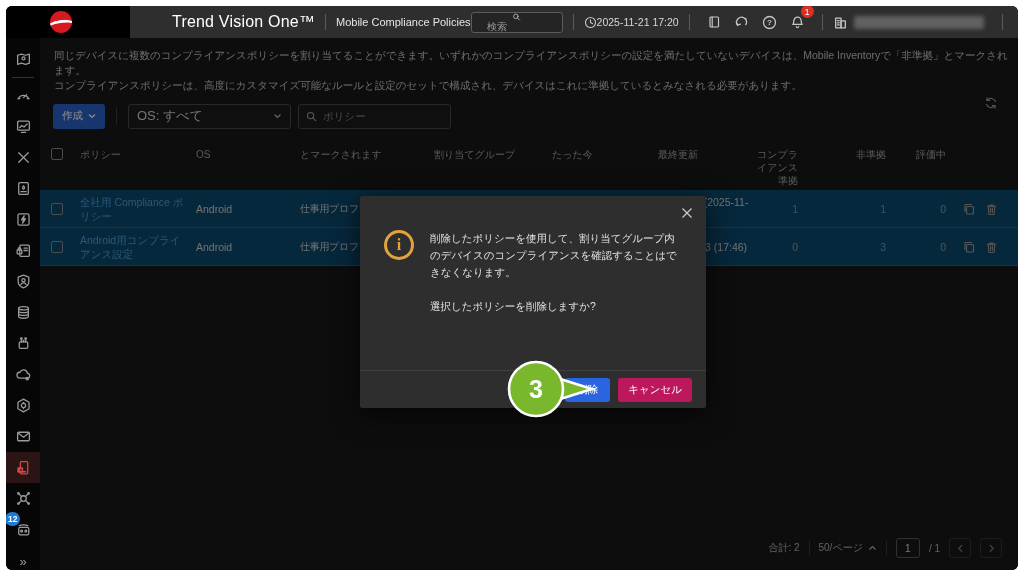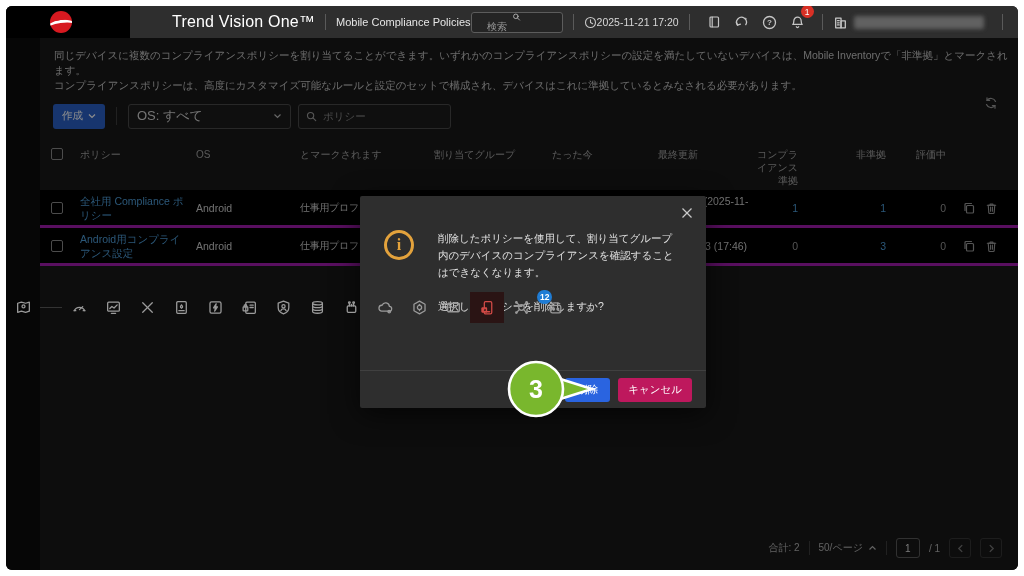--- a/index.html
+++ b/index.html
@@ -19,21 +19,21 @@
   .tb-search input { background:transparent; border:none; outline:none; color:#ddd; font-size:10px; width:64px; margin-left:5px; font-family:inherit; }
   .tb-search input::placeholder { color:#9a9a9a; }
   .tb-time { display:flex; align-items:center; color:#d8d8d8; font-size:10.5px; white-space:nowrap; }
   .tb-time span { }
   .tb-ic { width:28px; height:22px; display:flex; align-items:center; justify-content:center; position:relative; }
   .badge { position:absolute; top:-6px; right:-2px; min-width:13px; height:13px; border-radius:7px; background:#d93025; color:#fff; font-size:8.5px; display:flex; align-items:center; justify-content:center; padding:0 3px; }
   .redact { background:#6e6e6e; border-radius:2px; filter:blur(2px); opacity:.8; }
   .tb-name { width:130px; height:13px; margin:0 8px 0 6px; }
 
   
-  .sidebar { position:absolute; left:0; top:32px; bottom:0; width:34px; background:#060606; z-index:15; display:flex; flex-direction:row; align-items:center; padding-top:6px; }
+  .sidebar { position:absolute; left:0; top:32px; bottom:0; width:34px; background:#060606; z-index:15; display:flex; flex-direction:column; align-items:center; padding-top:6px; }
   .sb-item { width:34px; height:31px; display:flex; align-items:center; justify-content:center; position:relative; flex-shrink:0; }
   .sb-div { width:22px; height:1px; background:#333; margin:2px 0; flex-shrink:0; }
   .sb-item.active { background:#2a1414; }
   .sb-badge { position:absolute; left:-1px; top:-2px; min-width:15px; height:14px; border-radius:8px; background:#1f7cd4; color:#fff; font-size:8.5px; font-weight:bold; display:flex; align-items:center; justify-content:center; padding:0 3px; z-index:2; }
   .sb-expand { color:#9b9b9b; font-size:13px; margin-top:2px; }
   .ic { stroke:#9b9b9b; fill:none; stroke-width:1.2; stroke-linecap:round; stroke-linejoin:round; }
   .ic-red { stroke:#d24a46; }
   .ic-top { stroke:#c6c6c6; fill:none; stroke-width:1.2; stroke-linecap:round; stroke-linejoin:round; }
 
   
@@ -47,21 +47,21 @@
   .tb2-search { width:153px; height:25px; background:#1d1d1d; border:1px solid #4a4a4a; border-radius:3px; display:flex; align-items:center; padding:0 7px; margin-left:7px; }
   .tb2-search input { background:transparent; border:none; outline:none; color:#ddd; font-size:10.5px; width:110px; margin-left:6px; font-family:inherit; }
   .tb2-search input::placeholder { color:#8a8a8a; }
   .refresh { position:absolute; right:20px; top:58px; }
 
   
   .grid-row { display:grid; grid-template-columns:40px 116px 104px 134px 118px 106px 96px 48px 88px 60px 1fr; align-items:center; }
   .thead { margin-top:9px; padding-top:6px; height:52px; align-items:start; color:#a3a3a3; font-size:10px; line-height:13px; }
   .thead > div { padding-top:4px; }
   .cell-r { text-align:right; padding-right:4px; }
-  .row { height:38px; background:#000000; border-bottom:3px solid #a21caf; color:#cfcfcf; font-size:10.5px; }
+  .row { height:38px; background:#0c4a6e; border-bottom:1px solid #a21caf; color:#cfcfcf; font-size:10.5px; }
   .row:first-of-type { border-top:1px solid #161616; }
   .link { color:#4f9fdb; }
   .num-gray { color:#9a9a9a; }
   .cb { width:12px; height:12px; border:1px solid #8b8b8b; border-radius:2px; background:transparent; margin-left:11px; }
   .clip { white-space:nowrap; overflow:hidden; }
   .pol { line-height:14px; padding-right:8px; }
   .acts { display:flex; gap:9px; padding-left:12px; }
 
   
   .pg-footer { position:absolute; right:16px; bottom:12px; display:flex; align-items:center; gap:9px; color:#b2b2b2; font-size:10px; }
@@ -69,21 +69,21 @@
   .pagebox { width:24px; height:20px; border:1px solid #5a5a5a; border-radius:3px; background:transparent; color:#ddd; font-size:10px; text-align:center; font-family:inherit; }
   .pg-btn { width:22px; height:20px; border:1px solid #353535; border-radius:3px; display:flex; align-items:center; justify-content:center; }
   .psize { display:flex; align-items:center; gap:5px; }
 
   
   .overlay { position:absolute; inset:0; background:rgba(0,0,0,0.45); z-index:5; }
   .modal { position:absolute; left:320px; top:158px; width:346px; height:212px; background:#2e2e2e; border-radius:2px; box-shadow:0 6px 28px rgba(0,0,0,.65); z-index:10; }
   .modal-close { position:absolute; top:9px; right:11px; width:16px; height:16px; display:flex; align-items:center; justify-content:center; }
   .modal-body { display:flex; padding:34px 24px 0 24px; }
   .info-ic { width:30px; height:30px; border:3px solid #e3a23c; border-radius:50%; color:#e3a23c; font-weight:bold; font-size:16px; font-family:"Liberation Serif",serif; display:flex; align-items:center; justify-content:center; flex-shrink:0; }
-  .modal-text { margin-left:24px; color:#e2e2e2; font-size:10.5px; line-height:17px; width:268px; }
+  .modal-text { margin-left:16px; color:#e2e2e2; font-size:10.5px; line-height:17px; width:268px; }
   .modal-q { margin-top:17px; }
   .modal-footer { position:absolute; left:0; right:0; top:174px; height:38px; border-top:1px solid #404040; display:flex; align-items:center; justify-content:flex-end; gap:8px; padding-right:14px; }
   .btn-del { background:#2a64e0; color:#fff; border:none; border-radius:3px; font-size:10.5px; padding:5px 12px; font-family:inherit; }
   .btn-cancel { background:#be185d; color:#fff; border:none; border-radius:3px; font-size:10.5px; padding:5px 10px; font-family:inherit; }
 
   
   .callout { position:absolute; left:462px; top:317px; z-index:14; }
   .callout-num { position:absolute; left:469px; top:324px; width:54px; height:54px; display:flex; align-items:center; justify-content:center; color:#fff; font-size:25px; font-weight:bold; z-index:15; }
 </style>
 </head>

